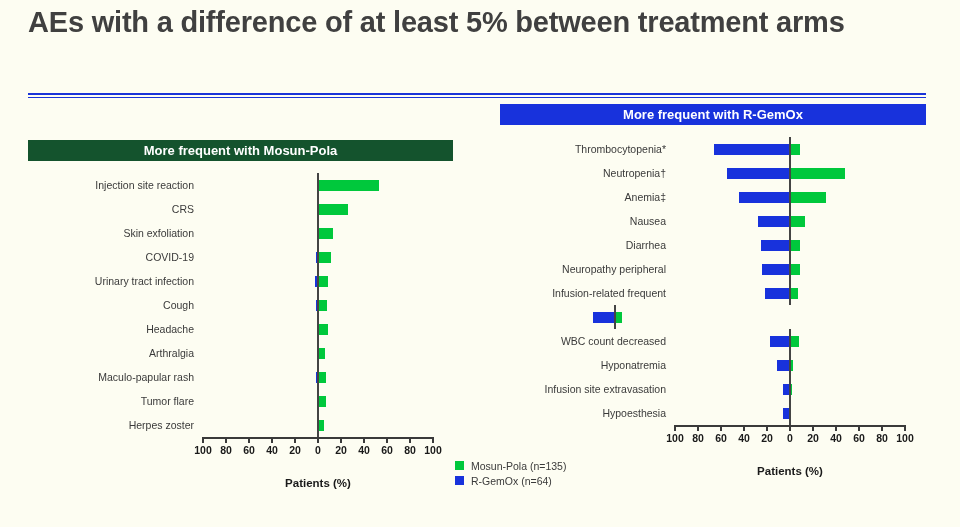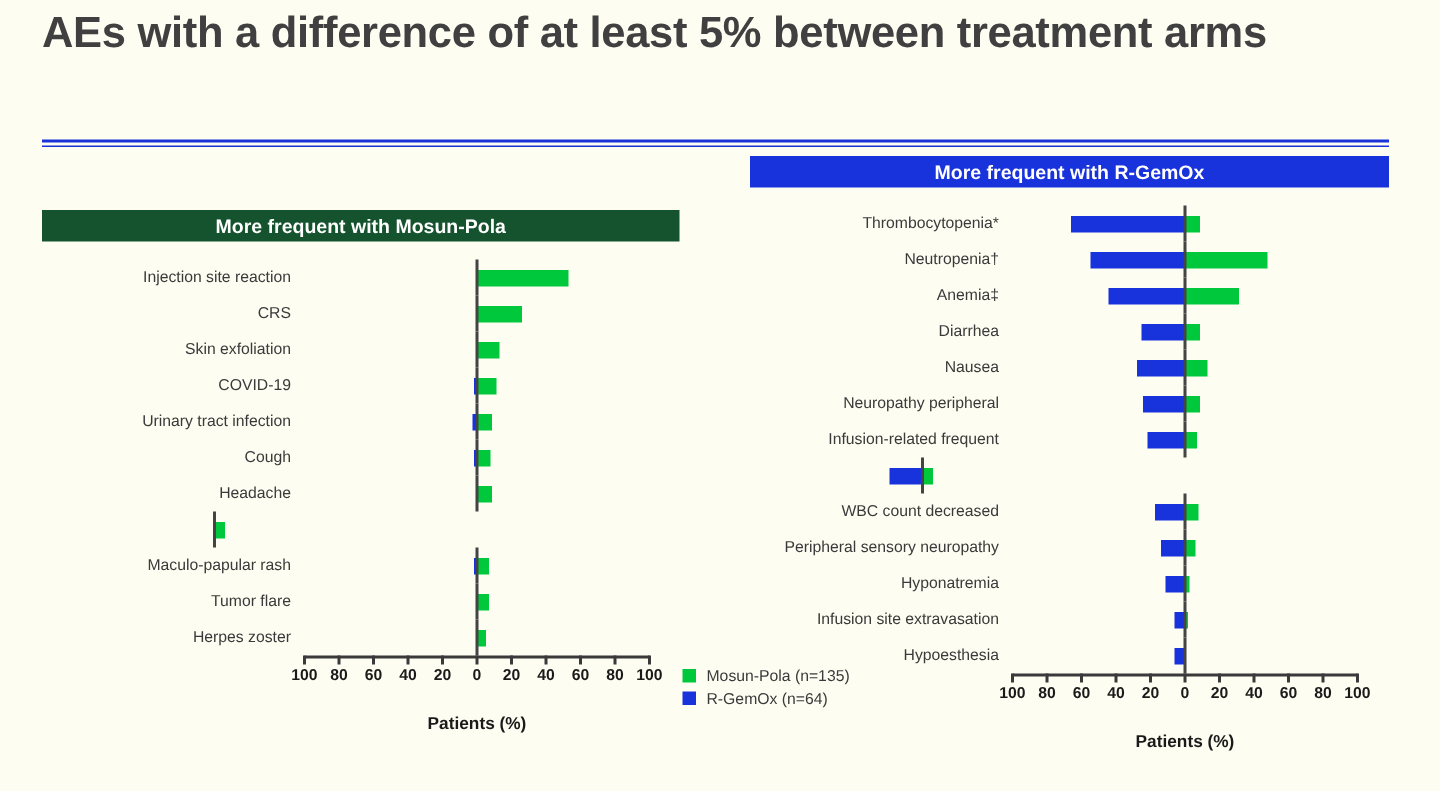--- a/index.html
+++ b/index.html
@@ -124,21 +124,21 @@
     font-size:11.5px;
     font-weight:bold;
     color:#1a1a1a;
     margin-top:18px;
   }
 
   
   .legend{
     position:absolute;
     left:455px;
-    top:443px;
+    top:458px;
     font-size:10.5px;
     color:#3a3a3a;
   }
   .legend-item{display:flex;align-items:center;height:15px;}
   .legend-swatch{
     width:9px;height:9px;margin-right:7px;flex:0 0 auto;
   }
   .sw-green{background:#00c83c;}
   .sw-blue{background:#1832dc;}
 
@@ -211,20 +211,21 @@
             </div>
           </div>
           <div class="row">
             <div class="row-label">Headache</div>
             <div class="row-plot">
               <div class="bar bar-right bar-green" style="width: 10.35px;"></div>
               <div class="zero-line"></div>
             </div>
           </div>
           <div class="row">
+            <div class="row-label">Arthralgia</div>
             <div class="row-plot">
               <div class="bar bar-right bar-green" style="width: 6.9px;"></div>
               <div class="zero-line"></div>
             </div>
           </div>
           <div class="row">
             <div class="row-label">Maculo-papular rash</div>
             <div class="row-plot">
               <div class="bar bar-right bar-green" style="width: 8.05px;"></div>
               <div class="bar bar-left bar-blue" style="width: 2.3px;"></div>
@@ -297,36 +298,36 @@
           </div>
           <div class="row">
             <div class="row-label">Anemia‡</div>
             <div class="row-plot">
               <div class="bar bar-left bar-blue" style="width: 50.6px;"></div>
               <div class="bar bar-right bar-green" style="width: 35.65px;"></div>
               <div class="zero-line"></div>
             </div>
           </div>
           <div class="row">
+            <div class="row-label">Nausea</div>
+            <div class="row-plot">
+              <div class="bar bar-left bar-blue" style="width: 32.2px;"></div>
+              <div class="bar bar-right bar-green" style="width: 14.95px;"></div>
+              <div class="zero-line"></div>
+            </div>
+          </div>
+          <div class="row">
             <div class="row-label">Diarrhea</div>
             <div class="row-plot">
               <div class="bar bar-left bar-blue" style="width: 28.75px;"></div>
               <div class="bar bar-right bar-green" style="width: 10.35px;"></div>
               <div class="zero-line"></div>
             </div>
           </div>
           <div class="row">
-            <div class="row-label">Nausea</div>
-            <div class="row-plot">
-              <div class="bar bar-left bar-blue" style="width: 32.2px;"></div>
-              <div class="bar bar-right bar-green" style="width: 14.95px;"></div>
-              <div class="zero-line"></div>
-            </div>
-          </div>
-          <div class="row">
             <div class="row-label">Neuropathy peripheral</div>
             <div class="row-plot">
               <div class="bar bar-left bar-blue" style="width: 27.6px;"></div>
               <div class="bar bar-right bar-green" style="width: 10.35px;"></div>
               <div class="zero-line"></div>
             </div>
           </div>
           <div class="row">
             <div class="row-label">Infusion-related frequent</div>
             <div class="row-plot">
@@ -340,28 +341,20 @@
               <div class="bar bar-left bar-blue" style="width: 21.85px;"></div>
               <div class="bar bar-right bar-green" style="width: 6.9px;"></div>
               <div class="zero-line"></div>
             </div>
           </div>
           <div class="row">
             <div class="row-label">WBC count decreased</div>
             <div class="row-plot">
               <div class="bar bar-left bar-blue" style="width: 19.55px;"></div>
               <div class="bar bar-right bar-green" style="width: 9.2px;"></div>
-              <div class="zero-line"></div>
-            </div>
-          </div>
-          <div class="row">
-            <div class="row-label">Peripheral sensory neuropathy</div>
-            <div class="row-plot">
-              <div class="bar bar-left bar-blue" style="width: 16.1px;"></div>
-              <div class="bar bar-right bar-green" style="width: 6.9px;"></div>
               <div class="zero-line"></div>
             </div>
           </div>
           <div class="row">
             <div class="row-label">Hyponatremia</div>
             <div class="row-plot">
               <div class="bar bar-left bar-blue" style="width: 12.65px;"></div>
               <div class="bar bar-right bar-green" style="width: 3.45px;"></div>
               <div class="zero-line"></div>
             </div>

